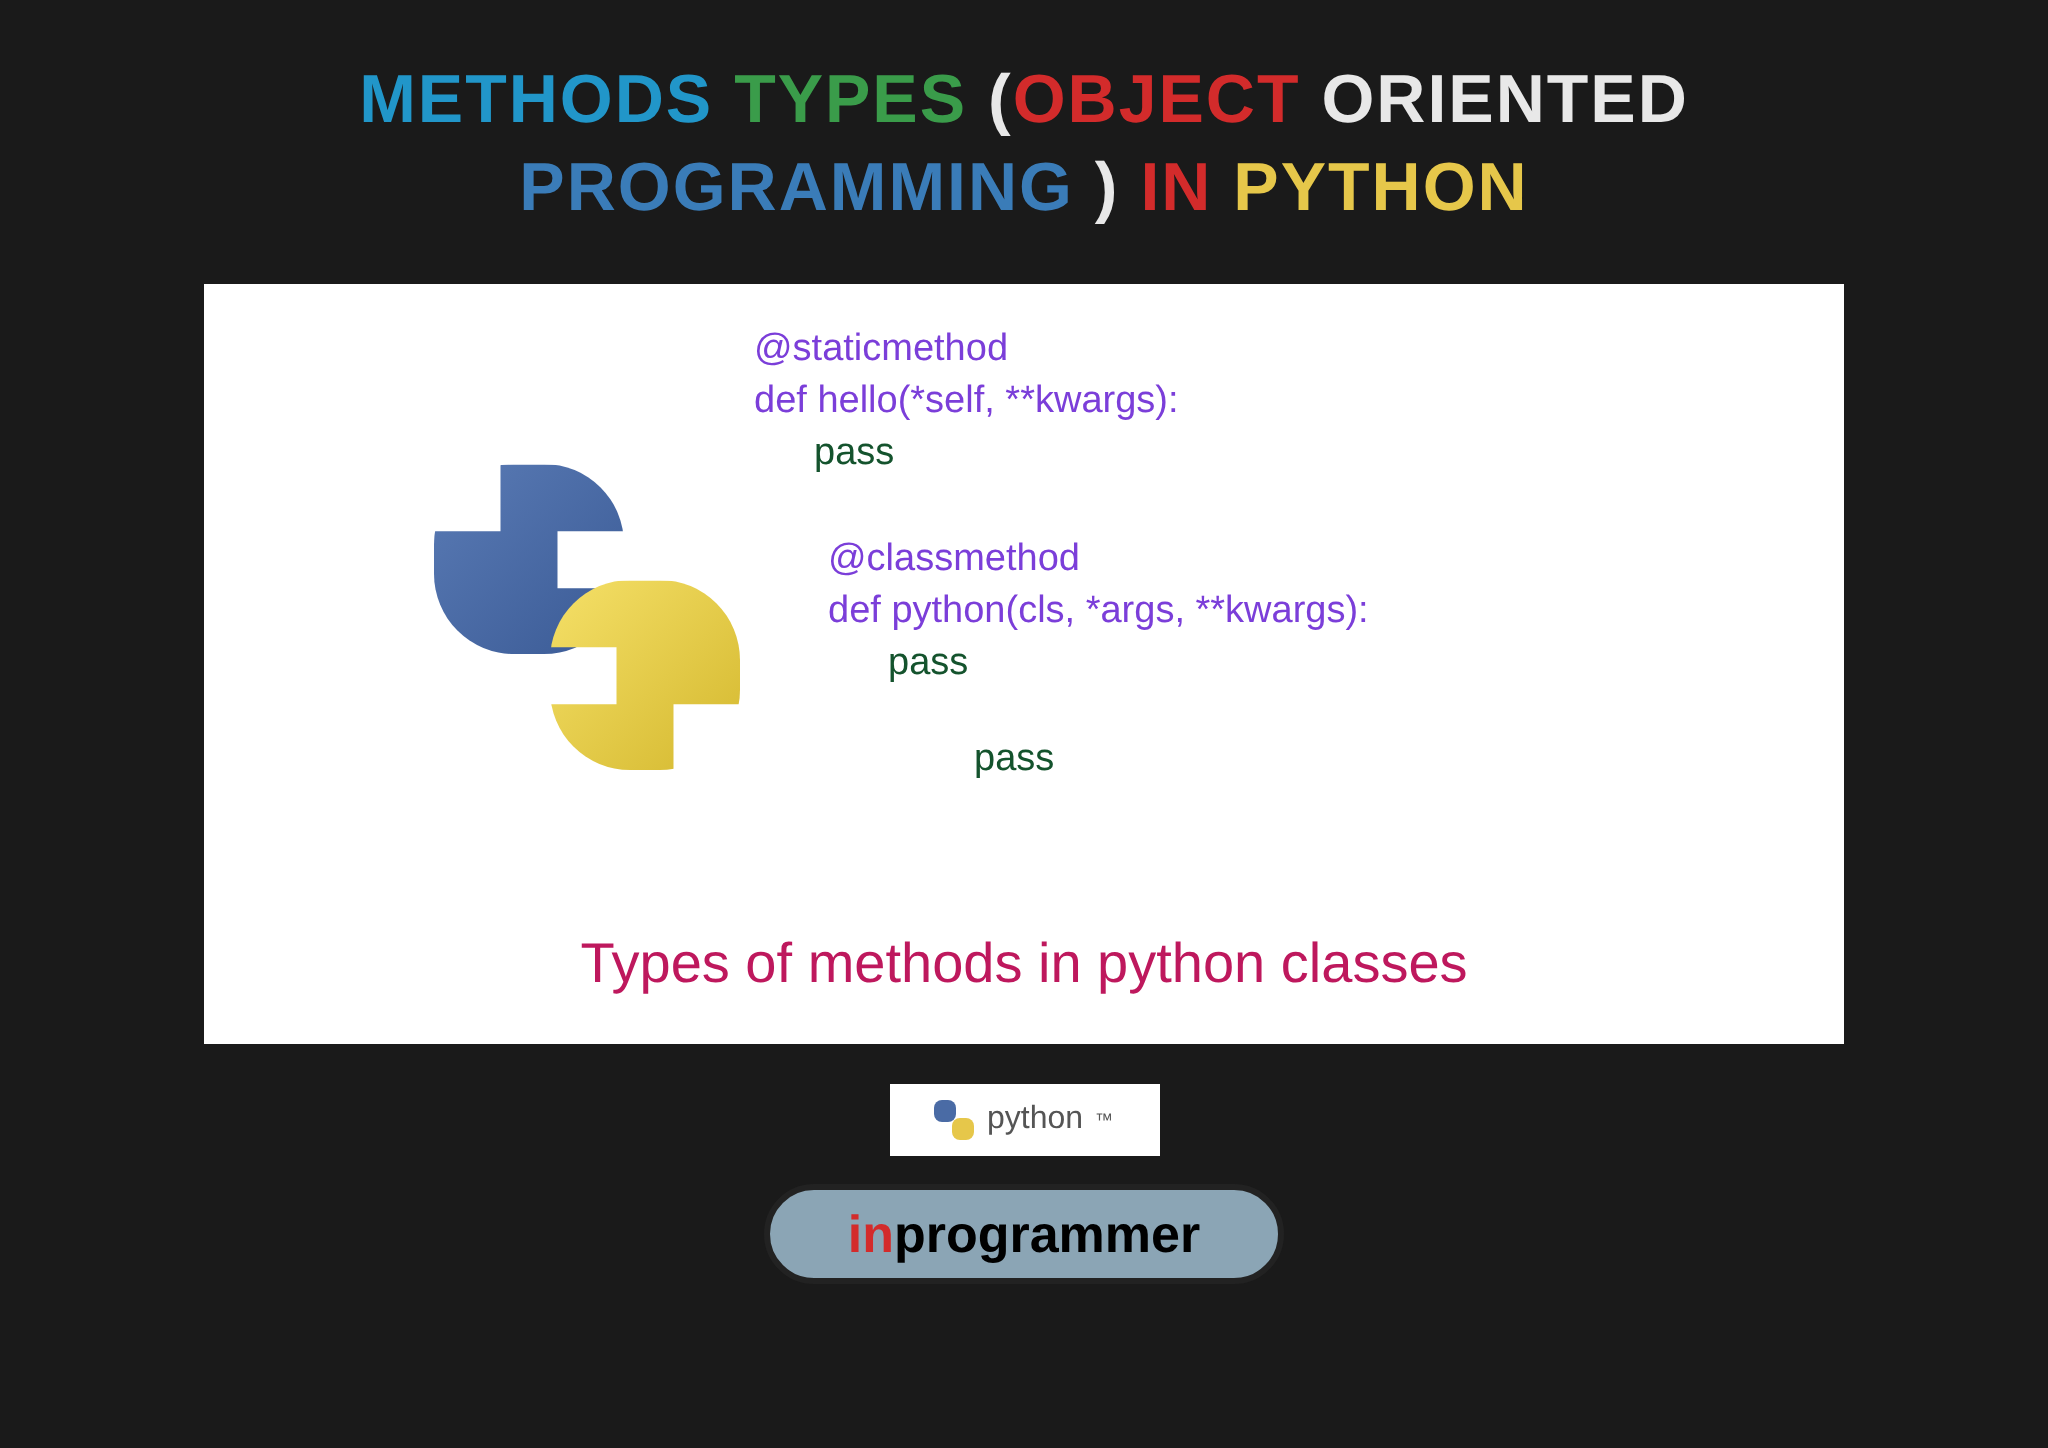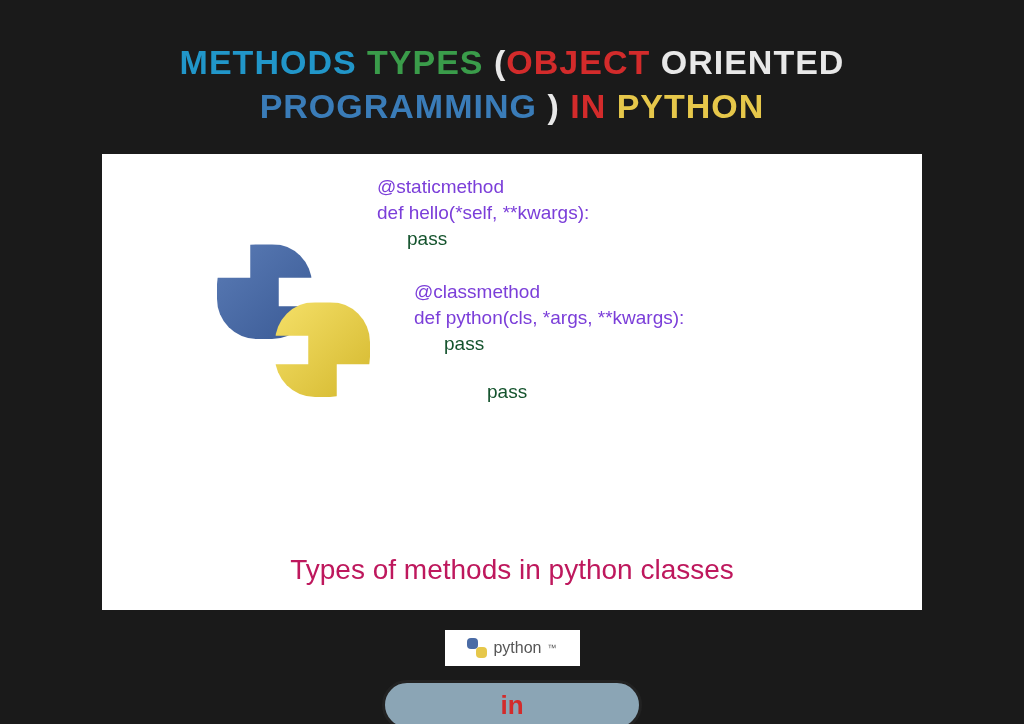--- a/index.html
+++ b/index.html
@@ -8,37 +8,37 @@
       height: 724px;
       background: #1a1a1a;
       font-family: Arial, sans-serif;
       overflow: hidden;
     }
     .title {
       text-align: center;
       font-size: 34px;
       font-weight: 900;
       letter-spacing: 1px;
-      padding: 40px 60px 0;
+      padding: 28px 60px 0;
       line-height: 1.3;
     }
     .title .w1 { color: #2196c9; }
     .title .w2 { color: #3a9c4a; }
     .title .w3 { color: #e8e8e8; }
     .title .w4 { color: #d32b2b; }
     .title .w5 { color: #e8e8e8; }
     .title .w6 { color: #3a7cb8; }
     .title .w7 { color: #e8e8e8; }
     .title .w8 { color: #d32b2b; }
     .title .w9 { color: #e6c74a; }
     
     .content-box {
       background: #fff;
       width: 820px;
-      height: 456px;
+      height: 380px;
       margin: 26px auto 0;
       position: relative;
     }
     .code-block {
       position: absolute;
       font-family: Arial, sans-serif;
       font-size: 19px;
       line-height: 1.35;
       color: #7b3ed9;
     }
@@ -155,13 +155,14 @@
   <div class="badge-logo">
     <div class="pb"></div>
       <div class="py"></div>
   </div>
   <span>python</span>
     <sup style="font-size:9px">™</sup>
 </div>
 
 <div class="brand">
   <span class="in">in</span>
+    <span class="prog">programmer</span>
 </div>
 
 </body></html>

